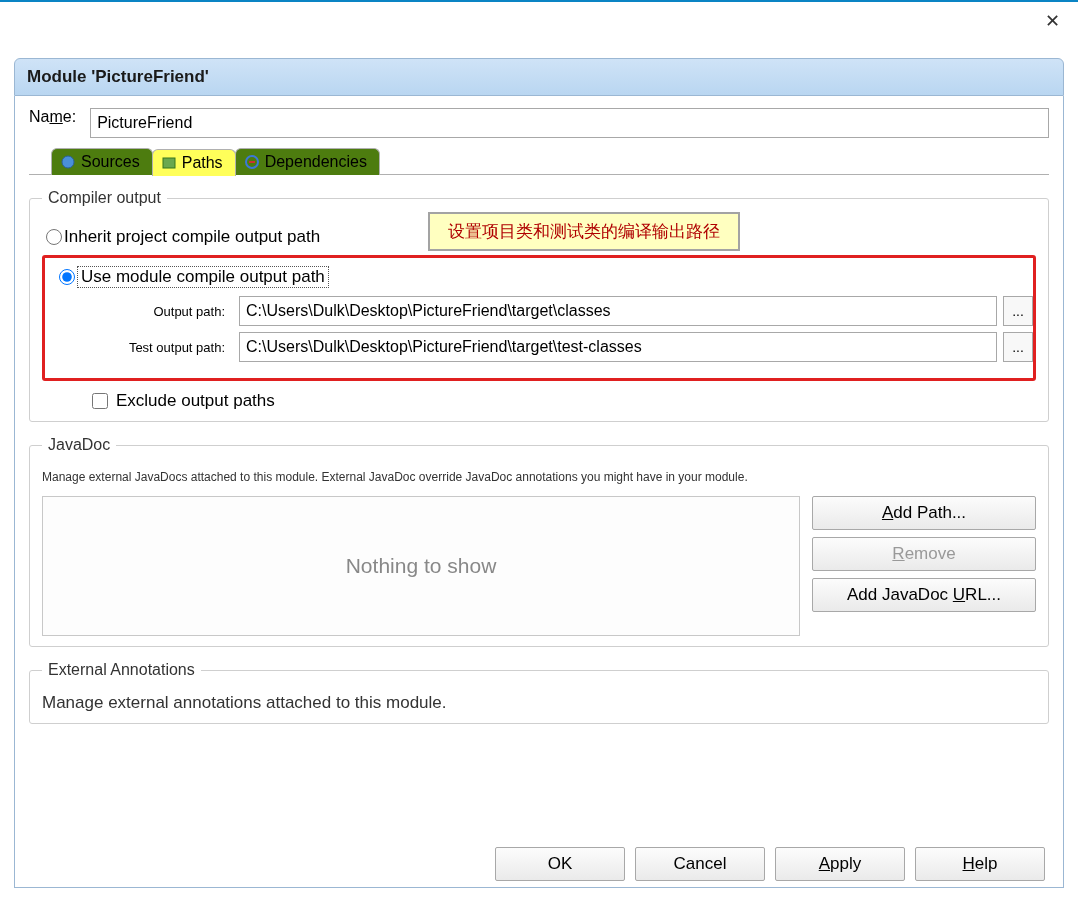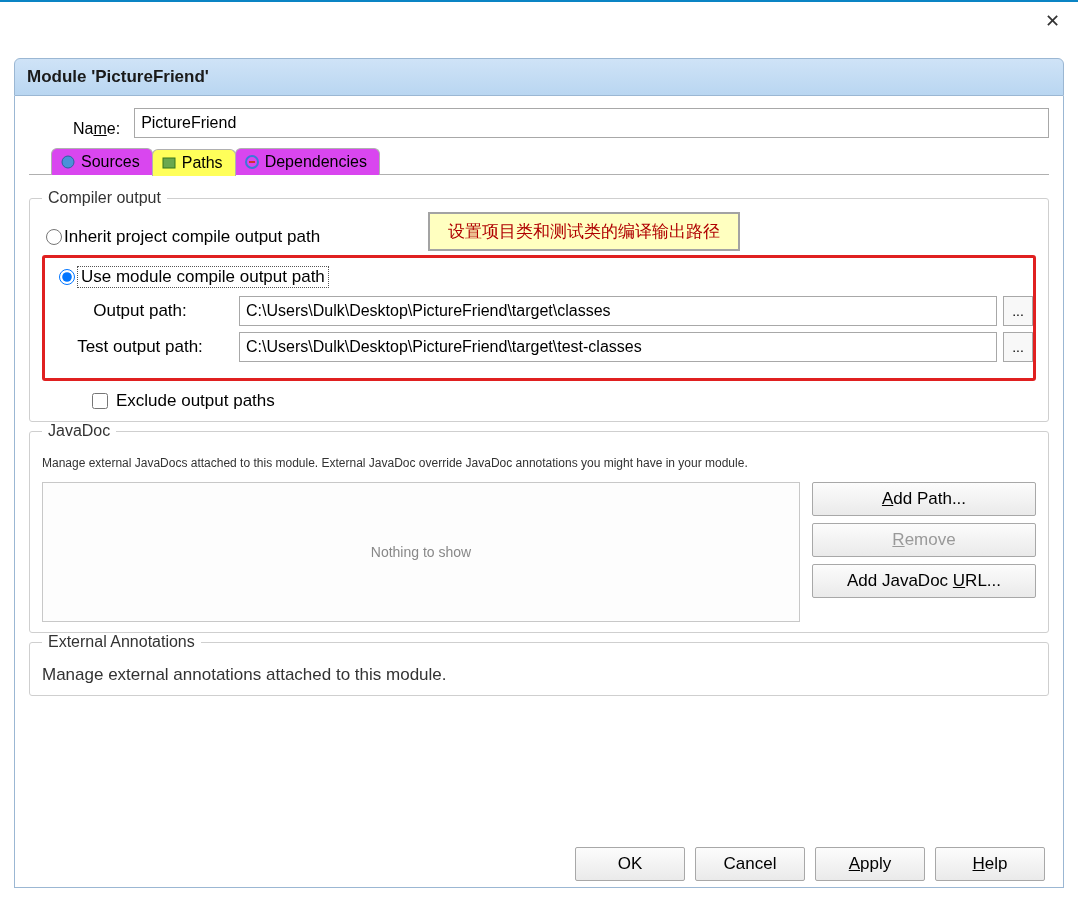--- a/index.html
+++ b/index.html
@@ -48,24 +48,23 @@
   border-top: none;
   padding: 12px 14px 6px 14px;
   flex: 1;
   background: #fff;
   overflow: hidden;
   display: flex;
   flex-direction: column;
 }
 .name-row {
   display: flex;
-  align-items: flex-end;
+  align-items: flex-start;
   margin-bottom: 10px;
   font-size: 16px;
-  margin-left: 44px;
 }
 .name-row label { margin-right: 14px; }
 .name-row .uline { text-decoration: underline; }
 .name-row input {
   flex: 1;
   border: 1px solid #a8a8a8;
   padding: 3px 6px;
   font-size: 16px;
   height: 30px;
 }
@@ -78,21 +77,21 @@
 }
 .tab {
   display: flex;
   align-items: center;
   gap: 5px;
   padding: 4px 12px 4px 8px;
   border: 1px solid #b0b0b0;
   border-bottom: none;
   border-top-left-radius: 6px;
   border-top-right-radius: 6px;
-  background: #d946ef;
+  background: #4d7c0f;
   margin-right: -1px;
   font-size: 16px;
   cursor: pointer;
 }
 .tab.active {
   background: #ffff5a;
   position: relative;
   top: 1px;
 }
 .tab .ic {
@@ -104,20 +103,21 @@
   overflow: hidden;
   display: flex;
   flex-direction: column;
   border-top: 1px solid #b0b0b0;
   margin-top: -1px;
   padding-top: 14px;
 }
 fieldset {
   border: 1px solid #cfcfcf;
   border-radius: 3px;
+  margin-bottom: 14px;
   padding: 14px 12px 10px 12px;
   position: relative;
 }
 legend {
   padding: 0 6px;
   font-size: 16px;
   color: #333;
   background: #fff;
 }
 .radio-row {
@@ -152,23 +152,23 @@
   padding: 0 3px;
 }
 .path-row {
   display: flex;
   align-items: center;
   margin: 6px 0;
   gap: 6px;
 }
 .path-row .lbl {
   width: 170px;
-  text-align: center;
+  text-align: right;
   margin-right: 8px;
-  font-size: 17px;
+  font-size: 13px;
 }
 .path-row input[type=text] {
   flex: 1;
   border: 1px solid #a8a8a8;
   padding: 4px 6px;
   font-size: 16px;
   height: 30px;
 }
 .browse-btn {
   width: 30px; height: 30px;
@@ -199,21 +199,21 @@
 }
 .list-box {
   flex: 1;
   border: 1px solid #c8c8c8;
   background: #fdfdfd;
   height: 140px;
   display: flex;
   align-items: center;
   justify-content: center;
   color: #888;
-  font-size: 14px;
+  font-size: 21px;
 }
 .side-btns {
   width: 224px;
   display: flex;
   flex-direction: column;
   gap: 7px;
 }
 .btn {
   border: 1px solid #a8a8a8;
   background: linear-gradient(to bottom,#fcfcfc,#eaeaea);
@@ -228,21 +228,21 @@
   font-size: 17px;
   color: #333;
 }
 .bottom-btns {
   display: flex;
   justify-content: flex-end;
   gap: 10px;
   padding: 8px 4px 0 0;
 }
 .bottom-btns .btn {
-  width: 110px;
+  width: 130px;
   text-align: center;
 }
 </style>
 </head>
 <body>
 
 <div class="window">
   <div class="close-x">✕</div>
 
   <div class="dialog">

